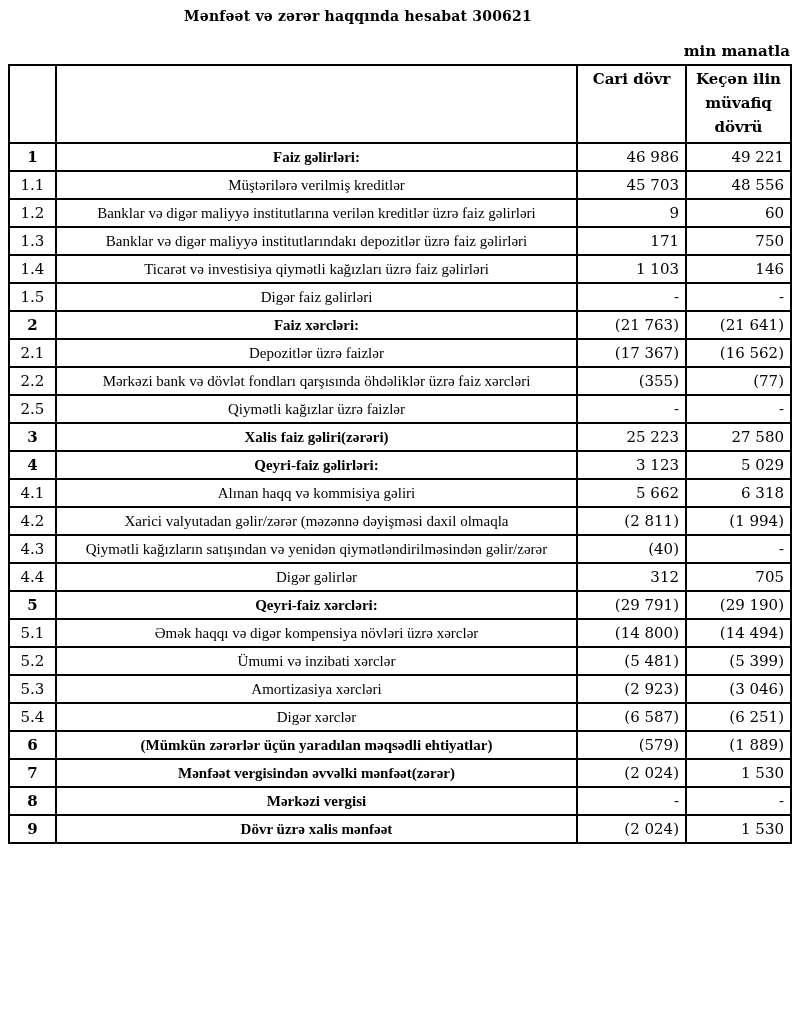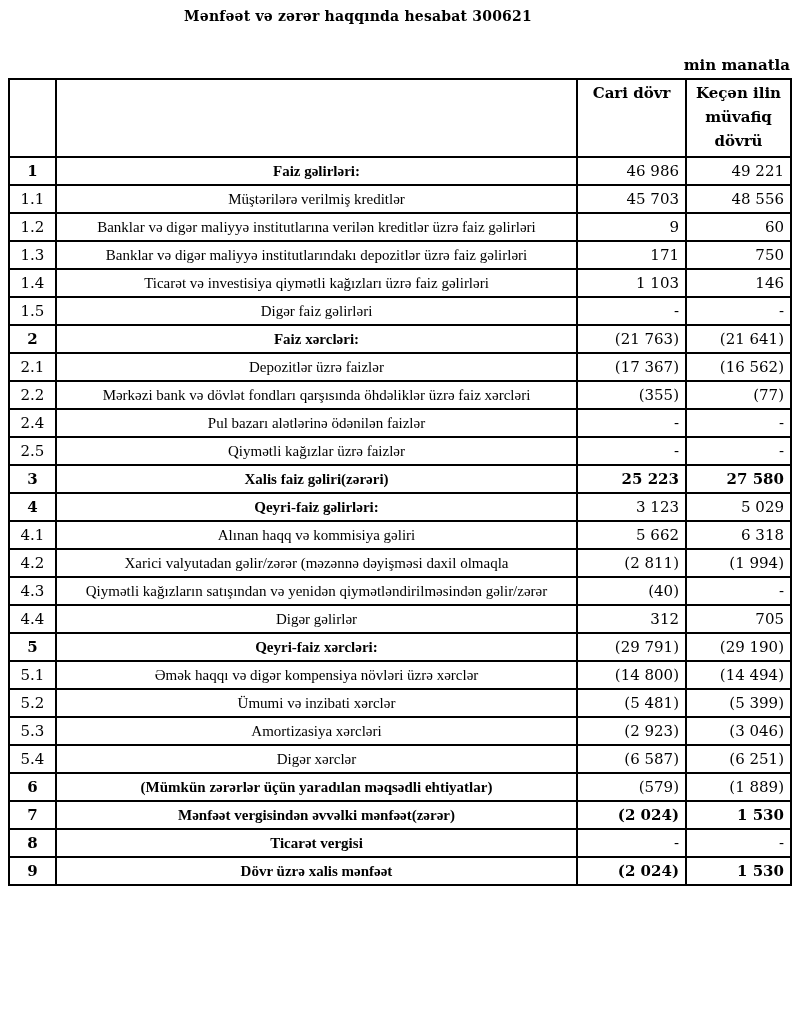--- a/index.html
+++ b/index.html
@@ -21,21 +21,21 @@
   }
   .doc-title {
     margin-top: 8px;
     width: 716px;
     text-align: center;
     font-size: 14px;
     font-weight: bold;
     letter-spacing: 0.2px;
   }
   .unit-note {
-    margin-top: 32px;
+    margin-top: 18px;
     margin-bottom: 4px;
     width: 790px;
     text-align: right;
     font-size: 15px;
     font-weight: bold;
   }
   table.pl-table {
     margin-left: 8px;
     border-collapse: collapse;
     table-layout: fixed;
@@ -73,21 +73,21 @@
   }
   td.val {
     text-align: right;
     padding-left: 8px;
   }
   tr.bold-label td.num,
   tr.bold-label td.name {
     font-weight: bold;
   }
   tr.bold-values td.val {
-    font-weight: bold;
+    font-weight: normal;
   }
 </style>
 </head>
 <body>
 
 <div class="page">
 
   <div class="doc-title">Mənfəət və zərər haqqında hesabat 300621</div>
 
   <div class="unit-note">min manatla</div>
@@ -156,26 +156,20 @@
       <td class="val">(17 367)</td>
       <td class="val">(16 562)</td>
     </tr>
         <tr>
       <td class="num">2.2</td>
       <td class="name">Mərkəzi bank və dövlət fondları qarşısında öhdəliklər üzrə faiz xərcləri</td>
       <td class="val">(355)</td>
       <td class="val">(77)</td>
     </tr>
         <tr>
-      <td class="num">2.4</td>
-      <td class="name">Pul bazarı alətlərinə ödənilən faizlər</td>
-      <td class="val">-</td>
-      <td class="val">-</td>
-    </tr>
-        <tr>
       <td class="num">2.5</td>
       <td class="name">Qiymətli kağızlar üzrə faizlər</td>
       <td class="val">-</td>
       <td class="val">-</td>
     </tr>
         <tr class="bold-label bold-values">
       <td class="num">3</td>
       <td class="name">Xalis faiz gəliri(zərəri)</td>
       <td class="val">25 223</td>
       <td class="val">27 580</td>
@@ -247,21 +241,21 @@
       <td class="val">(1 889)</td>
     </tr>
         <tr class="bold-label bold-values">
       <td class="num">7</td>
       <td class="name">Mənfəət vergisindən əvvəlki mənfəət(zərər)</td>
       <td class="val">(2 024)</td>
       <td class="val">1 530</td>
     </tr>
         <tr class="bold-label">
       <td class="num">8</td>
-      <td class="name">Ticarət vergisi</td>
+      <td class="name">Mərkəzi vergisi</td>
       <td class="val">-</td>
       <td class="val">-</td>
     </tr>
         <tr class="bold-label bold-values">
       <td class="num">9</td>
       <td class="name">Dövr üzrə xalis mənfəət</td>
       <td class="val">(2 024)</td>
       <td class="val">1 530</td>
     </tr>
       </tbody>

